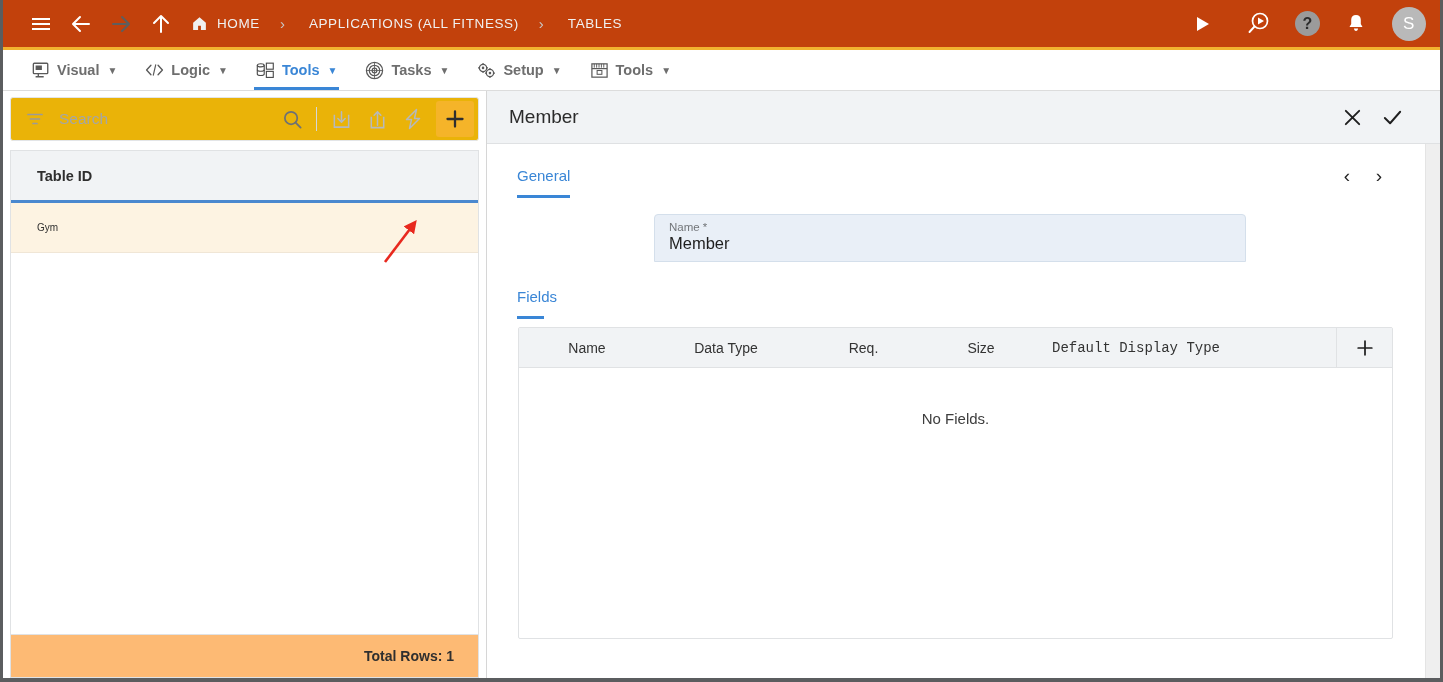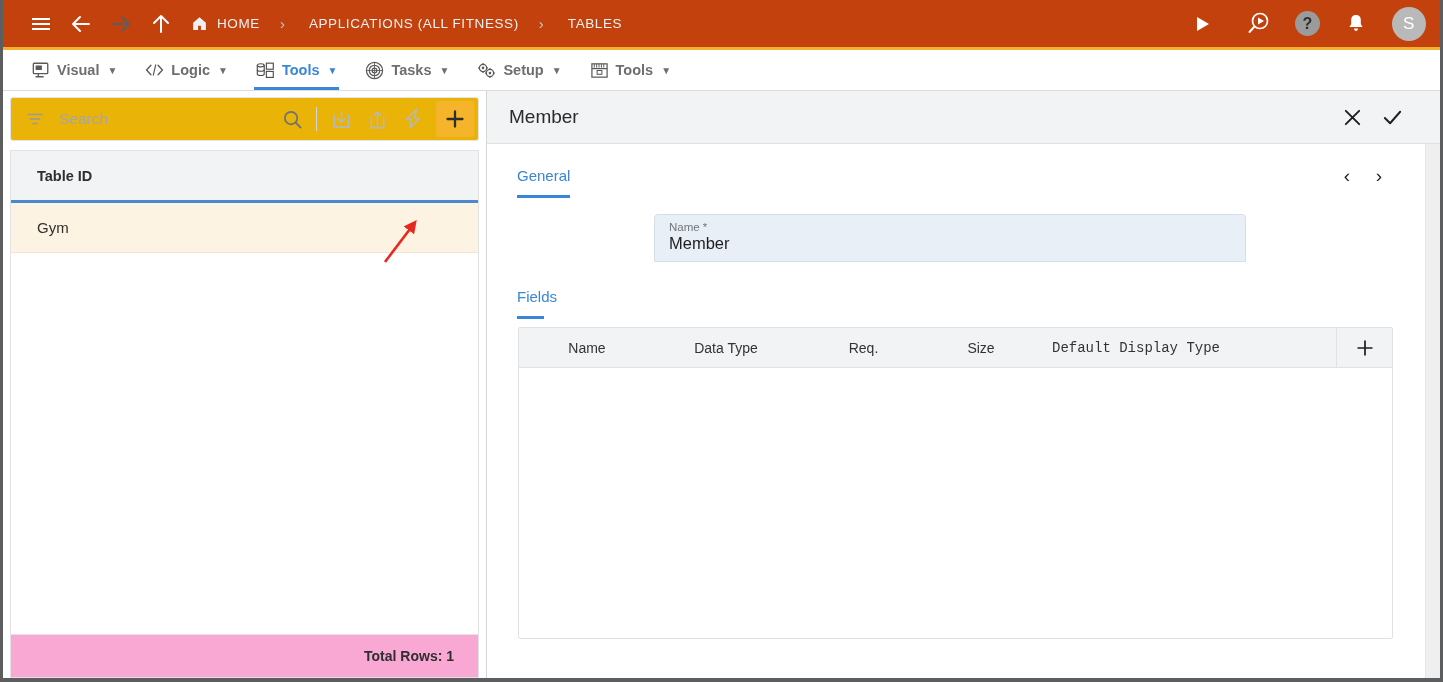--- a/index.html
+++ b/index.html
@@ -151,29 +151,29 @@
     display: flex; align-items: center;
     padding-left: 26px;
     font-size: 14.5px; font-weight: bold; color: #2e2e2e;
     border-bottom: 3px solid #4a88cf;
   }
   .sb-rows { flex: 1; background: #ffffff; }
   .sb-row {
     height: 50px;
     display: flex; align-items: center;
     padding-left: 26px;
-    font-size: 15px; color: #303030;
+    font-size: 10px; color: #303030;
     background: #fdf3e2;
     border-bottom: 1px solid #f0e6d6;
     cursor: pointer;
   }
   .sb-footer {
     margin: 0 7px 7px 7px;
     height: 44px;
-    background: #f9a8d4;
+    background: #fdba74;
     border: 1px solid #e0e2e4;
     display: flex; align-items: center; justify-content: flex-end;
     padding-right: 24px;
     font-size: 14px; font-weight: bold; color: #2f2f2f;
   }
 
   
   .annot-arrow { position: absolute; left: 370px; top: 125px; pointer-events: none; }
 
   
@@ -557,20 +557,23 @@
               <span class="col col-req">Req.</span>
               <span class="col col-size">Size</span>
               <span class="col col-ddt">Default Display Type</span>
               <span class="col-grow"></span>
               <span class="ft-add">
                 <svg width="20" height="20" viewBox="0 0 22 22" aria-hidden="true">
                   <path d="M11 3.5 V18.5 M3.5 11 H18.5" stroke="currentColor" stroke-width="1.9" stroke-linecap="round"></path>
                 </svg>
               </span>
             </div>
+            <div class="ft-body">
+              <span>No Fields.</span>
+            </div>
           </div>
 
         </div>
         <div class="vscroll-track"></div>
       </div>
     </div>
   </div>
 </div>
 
 </body></html>

